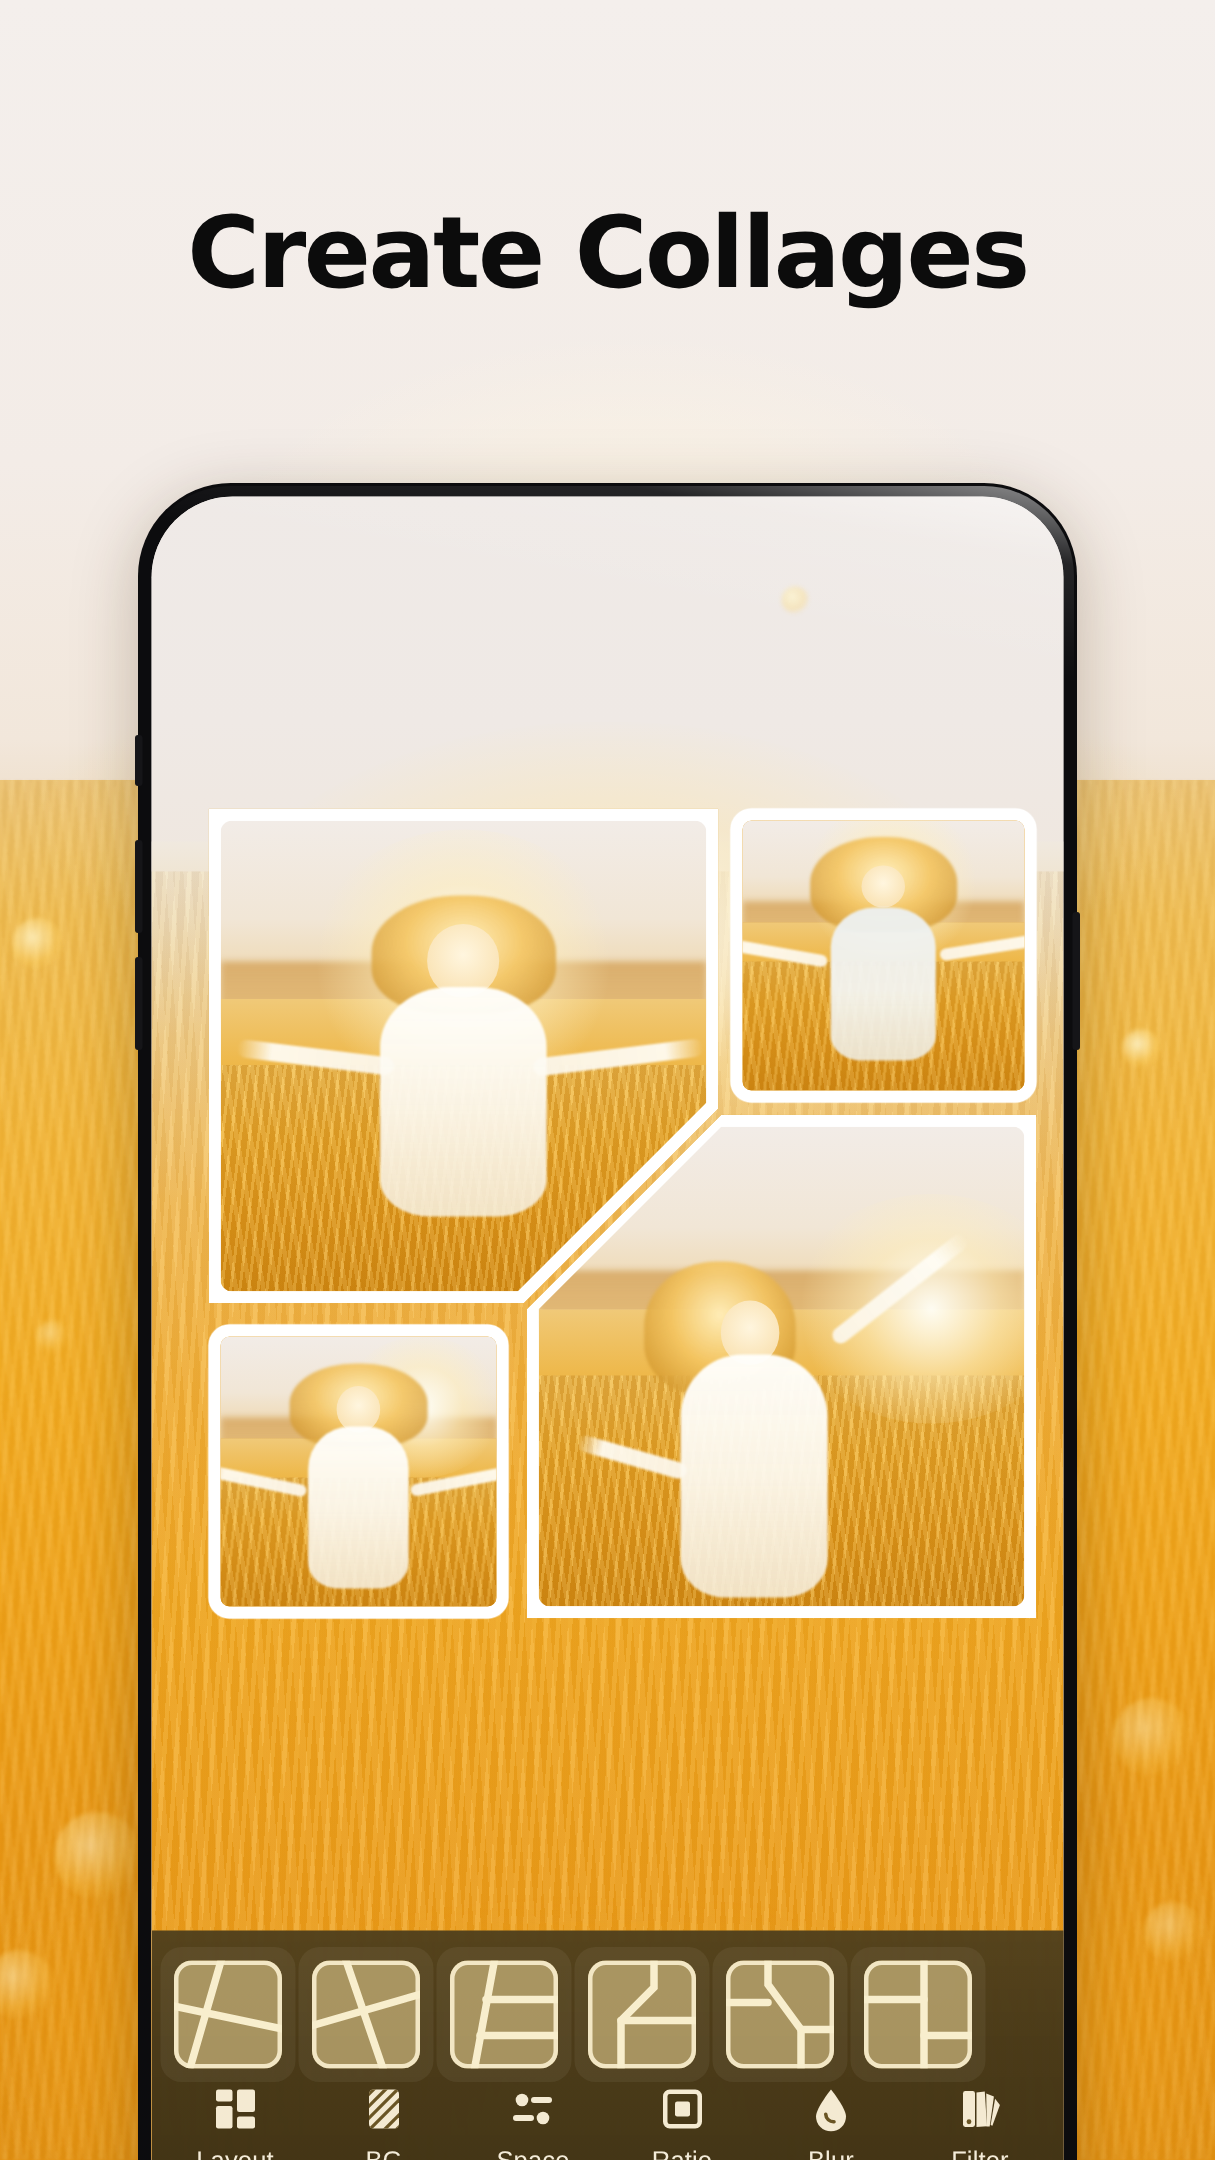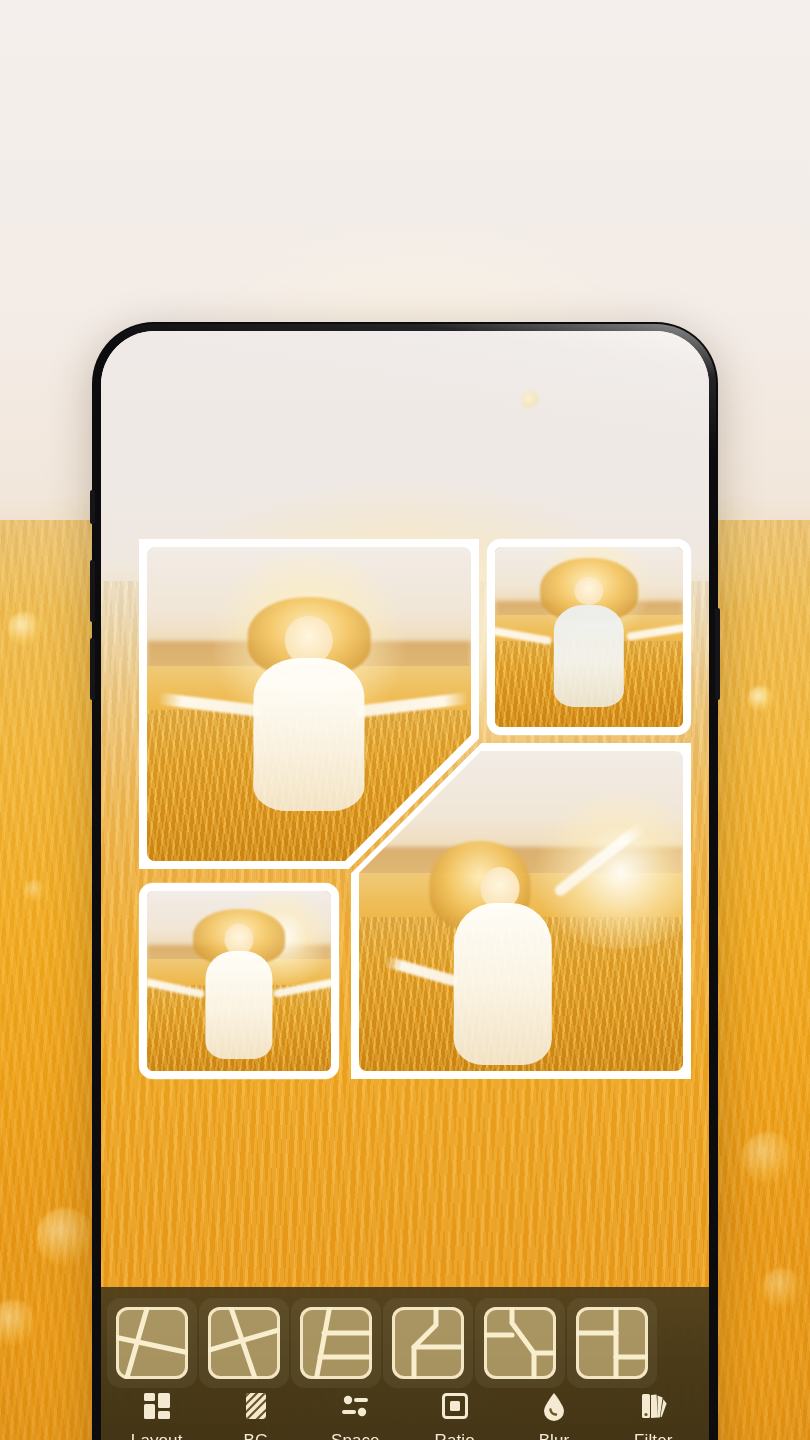--- a/index.html
+++ b/index.html
@@ -337,20 +337,21 @@
 
     <div class="bokeh" style="left:8px;  top:612px;  width:34px; height:34px; opacity:.8;"></div>
     <div class="bokeh" style="left:748px; top:686px;  width:26px; height:26px; opacity:.9;"></div>
     <div class="bokeh" style="left:36px;  top:1208px; width:58px; height:58px; opacity:.55;"></div>
     <div class="bokeh" style="left:-10px; top:1300px; width:46px; height:46px; opacity:.5;"></div>
     <div class="bokeh" style="left:742px; top:1132px; width:52px; height:52px; opacity:.45;"></div>
     <div class="bokeh" style="left:762px; top:1268px; width:40px; height:40px; opacity:.4;"></div>
     <div class="bokeh" style="left:24px;  top:880px;  width:22px; height:22px; opacity:.45;"></div>
   </div>
 
+  <div class="headline">Create Collages</div>
 
   <div class="phone">
     <div class="btn-side btn-left-1"></div>
     <div class="btn-side btn-left-2"></div>
     <div class="btn-side btn-left-3"></div>
     <div class="btn-side btn-right-1"></div>
 
     <div class="phone-screen">
 
       <div class="scr-sky"></div>

